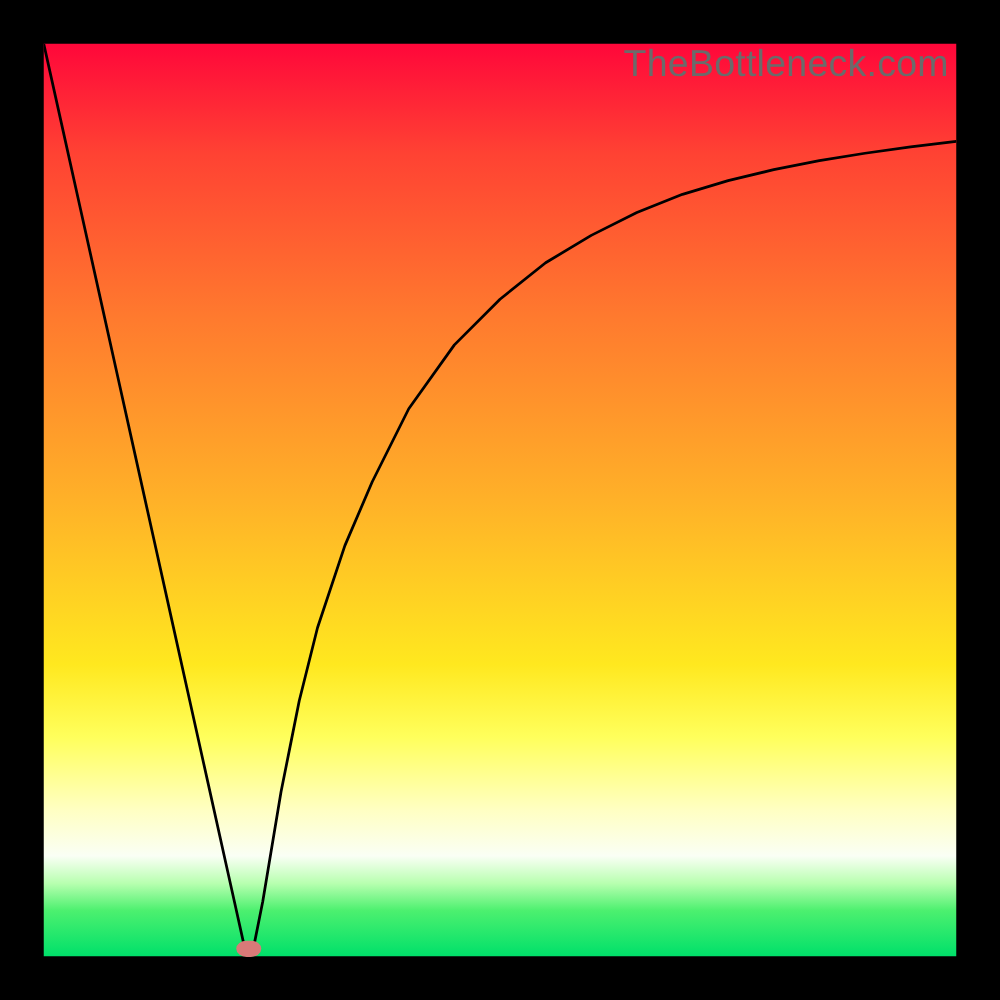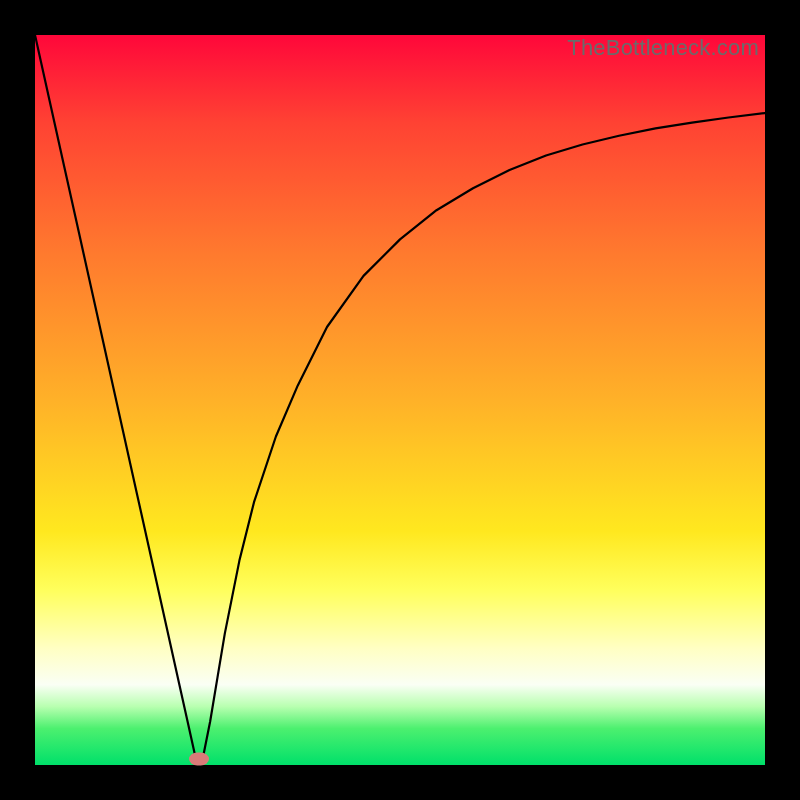--- a/index.html
+++ b/index.html
@@ -35,21 +35,21 @@
       #fafff5 89%,
       #b8ffb0 92%,
       #4cf06f 95%,
       #00e06a 100%
     );
   }
   .watermark {
     position: absolute;
     top: 0;
     right: 6px;
-    font-size: 22px;
+    font-size: 30px;
     font-weight: 500;
     color: #6b6b6b;
     background: transparent;
     letter-spacing: 0.2px;
     z-index: 5;
     margin-left: 45px;
   }
   svg.curve {
     position: absolute;
     left: 0;

